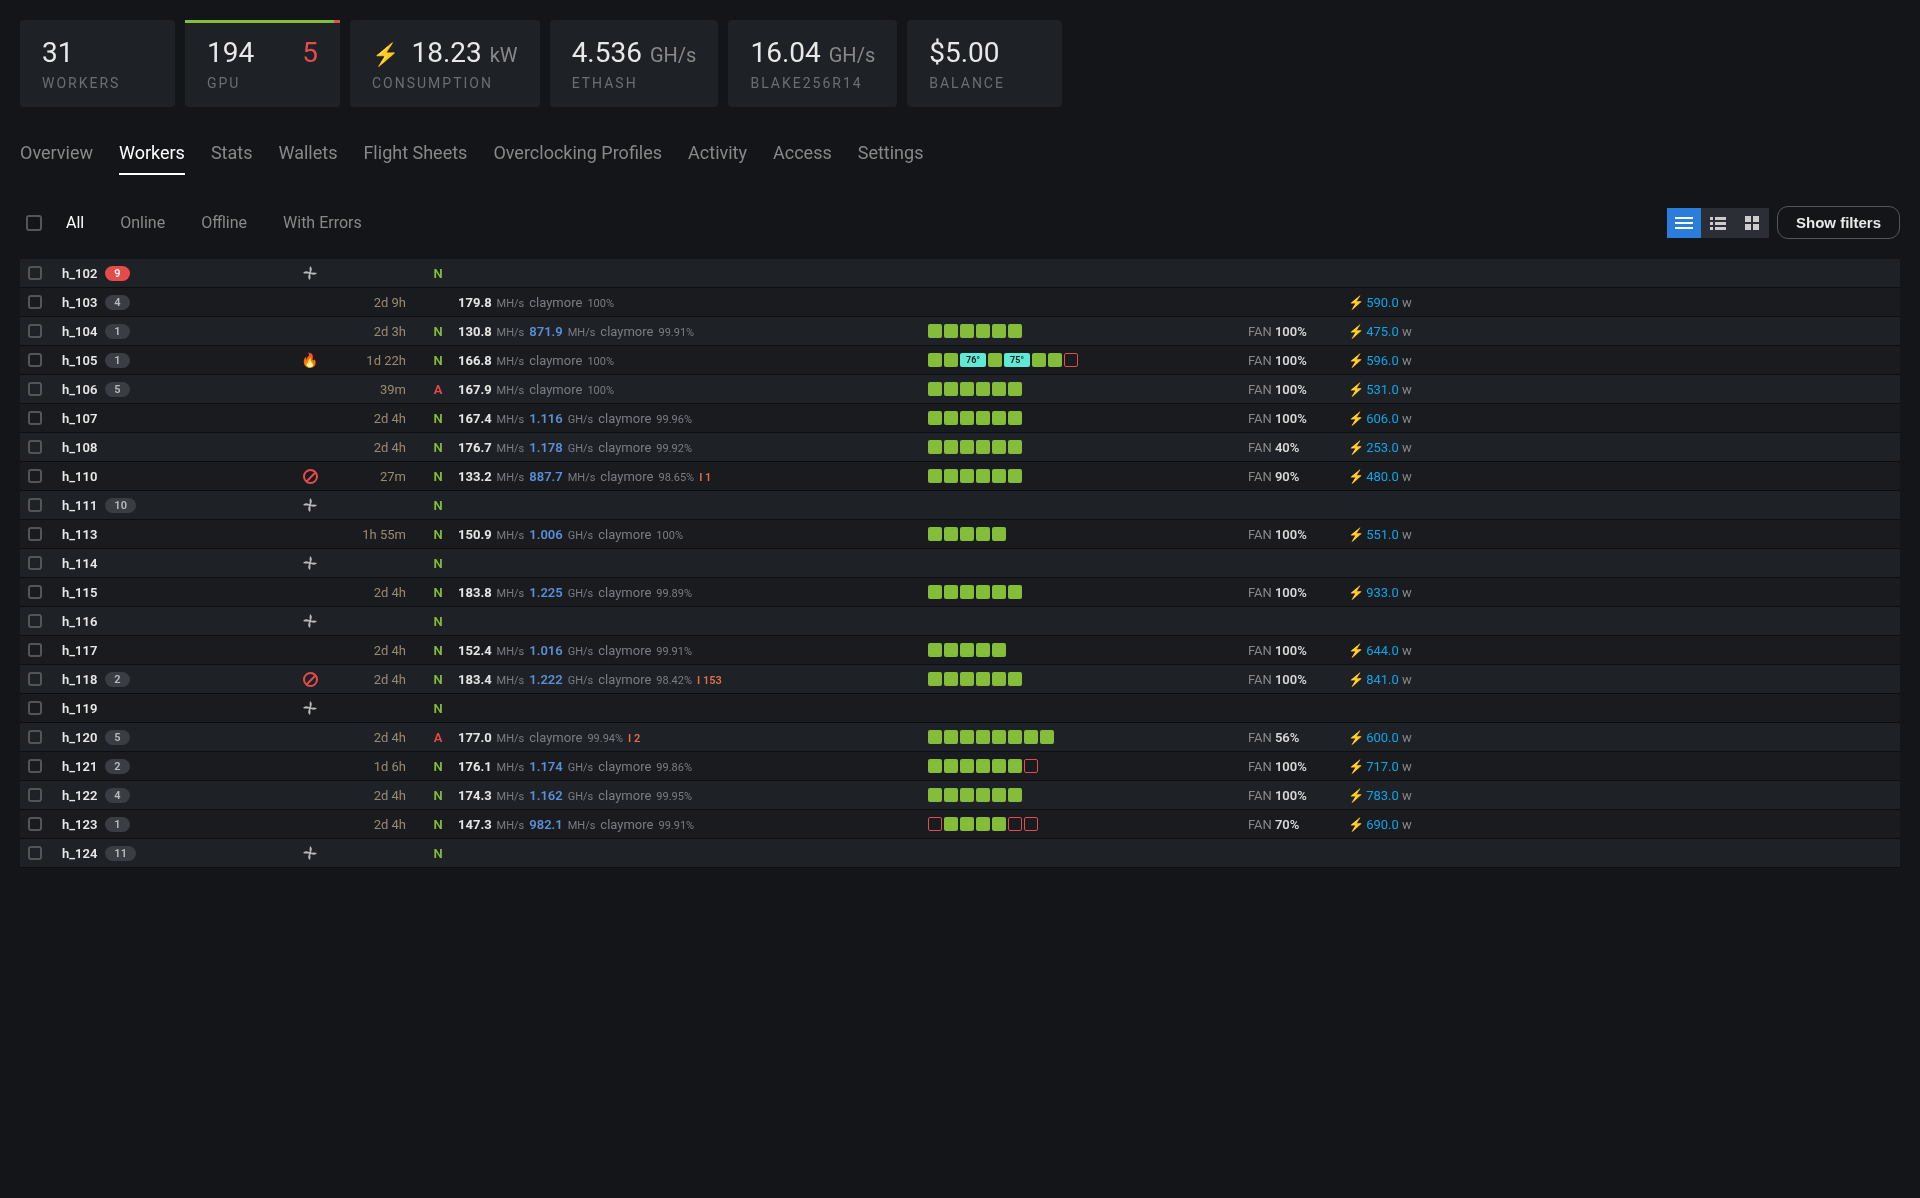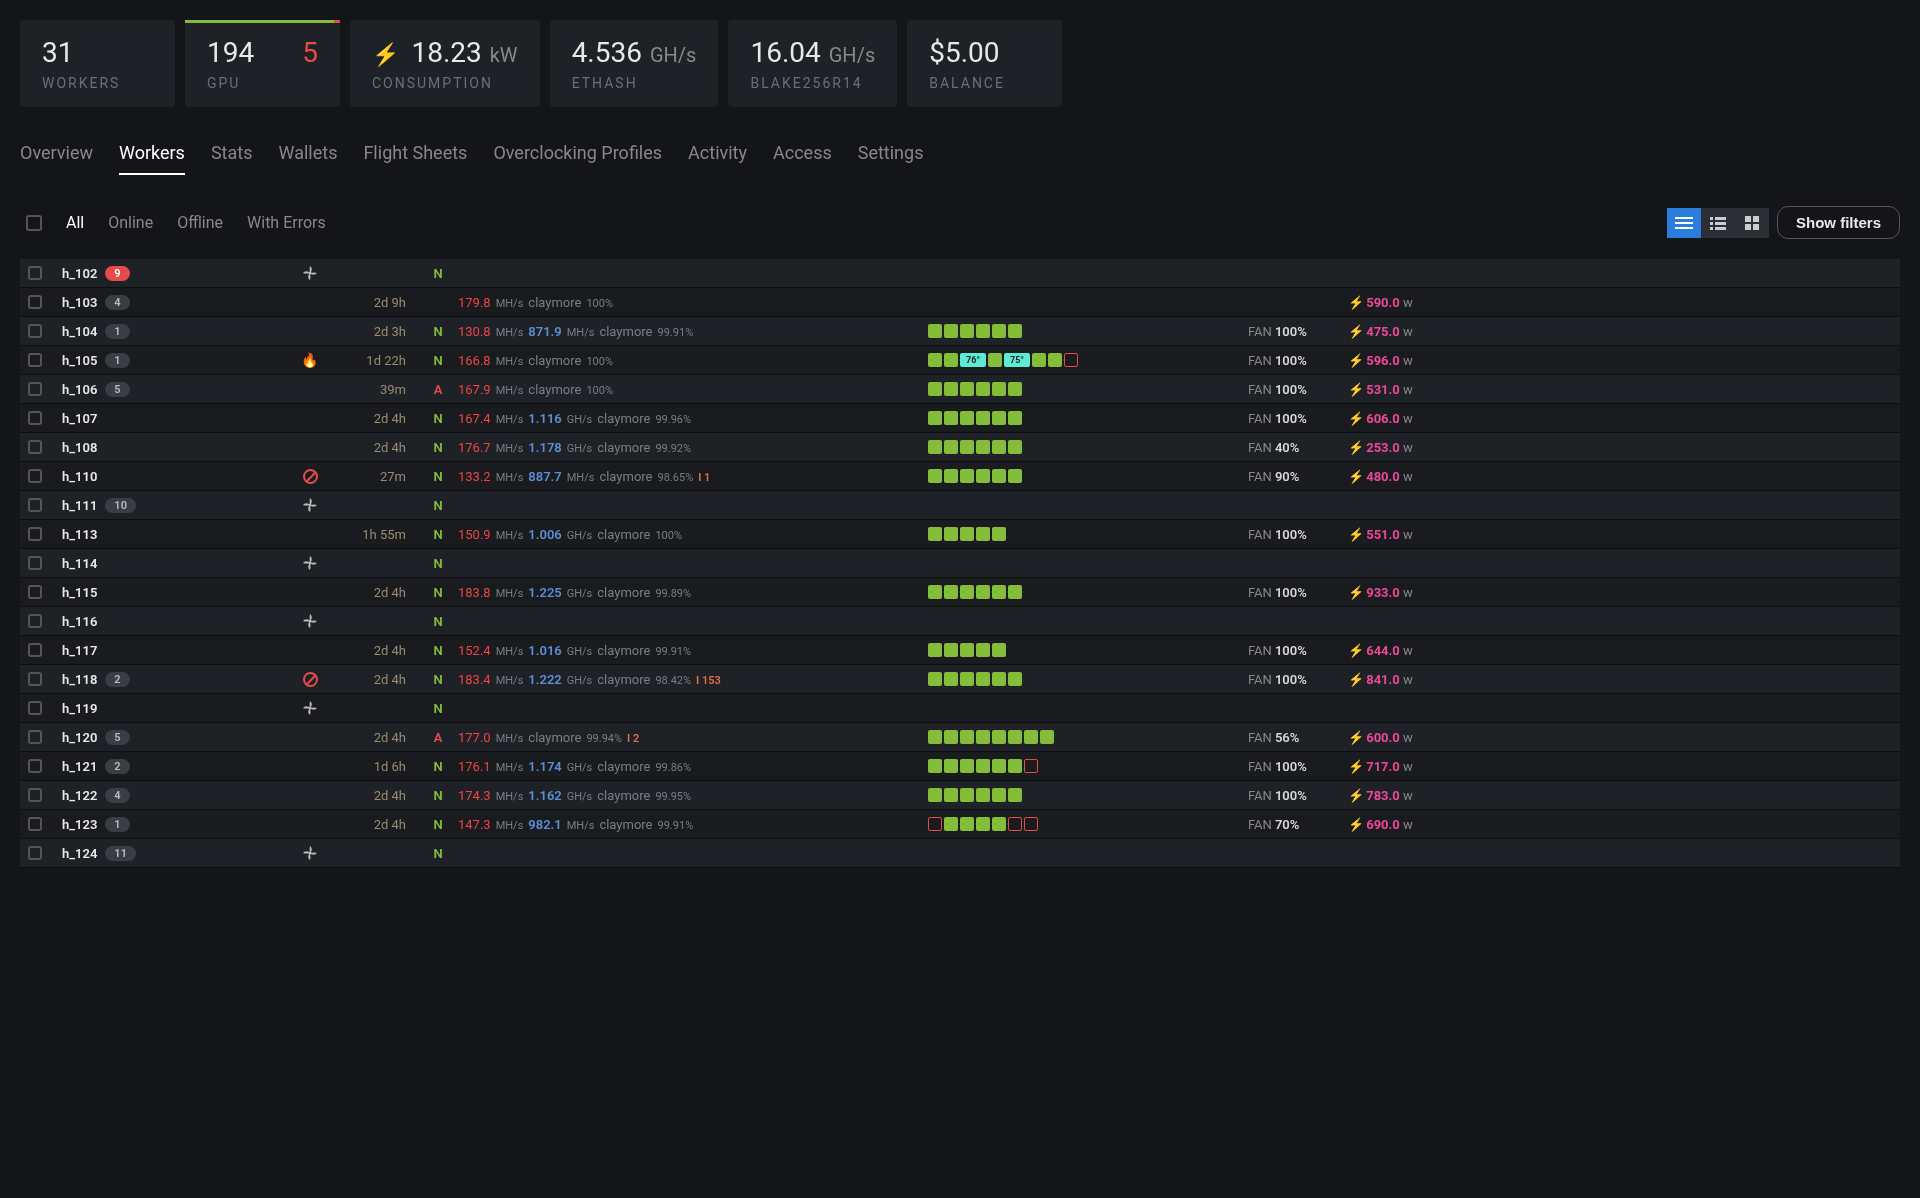--- a/index.html
+++ b/index.html
@@ -130,38 +130,38 @@
   border-radius:10px;
   padding:1px 9px;
 }
 .badge.red { background:#e54b4b; color:#fff; }
 .icon-cell { display:flex; align-items:center; justify-content:center; }
 .uptime { color:#9a8b70; font-size:13px; text-align:right; padding-right:12px;}
 .flag { font-weight:600; text-align:center; }
 .flag.n { color:#84bd3a; }
 .flag.a { color:#e54b4b; }
 .hash { display:flex; align-items:baseline; gap:5px; flex-wrap:wrap; }
-.hash .v { color:#ef4444; font-weight:400; }
+.hash .v { color:#e5e5e5; font-weight:700; }
 .hash .u { color:#7a7d83; font-size:11px; }
 .hash .v2 { color:#5a8fd6; font-weight:600; }
 .hash .miner { color:#7a7d83; }
 .hash .pct { color:#7a7d83; font-size:11px; }
 .hash .inv { color:#e0704a; font-size:11px; font-weight:600;}
 .gpu-bar { display:flex; gap:2px; }
 .gblock {
   width:14px; height:14px;
   background:#84bd3a;
   border-radius:2px;
 }
 .gblock.warn { background:#5eead4; color:#222; font-size:9px; font-weight:700; display:flex; align-items:center; justify-content:center; width:26px;}
 .gblock.err { background:transparent; border:1.5px solid #e54b4b; }
 .fan { color:#888; text-align:left; font-size:13px; }
 .fan .fv { color:#d8d8d8; margin-left:3px; font-weight:600;}
 .power { color:#888; font-size:13px; white-space:nowrap;}
-.power .pv { color:#ec4899;font-weight:bold; }
+.power .pv { color:#0ea5e9; }
 .power .bolt { color:#888; margin-right:2px;}
 .fan-icon-svg { vertical-align:middle; }
 .flame-icon { color:#e0a040; font-size:14px;}
 .stop-icon {
   width:15px; height:15px;
   border:2px solid #e54b4b;
   border-radius:50%;
   position:relative;
   display:inline-block;
 }
@@ -228,21 +228,21 @@
     <div class="tab">Wallets</div>
     <div class="tab">Flight Sheets</div>
     <div class="tab">Overclocking Profiles</div>
     <div class="tab">Activity</div>
     <div class="tab">Access</div>
     <div class="tab">Settings</div>
   </div>
 
 <div class="filter-row">
   <div class="chk"></div>
-  <div id="filters" style="display:flex;gap:24px;">
+  <div id="filters" style="display:flex;gap:36px;">
       <div class="flink active">All</div>
       <div class="flink">Online</div>
       <div class="flink">Offline</div>
       <div class="flink">With Errors</div>
     </div>
   <div class="filter-right">
     <div class="view-toggles">
       <div class="view-btn active">
           <svg width="18" height="14">
             <g stroke="#fff" stroke-width="2">

